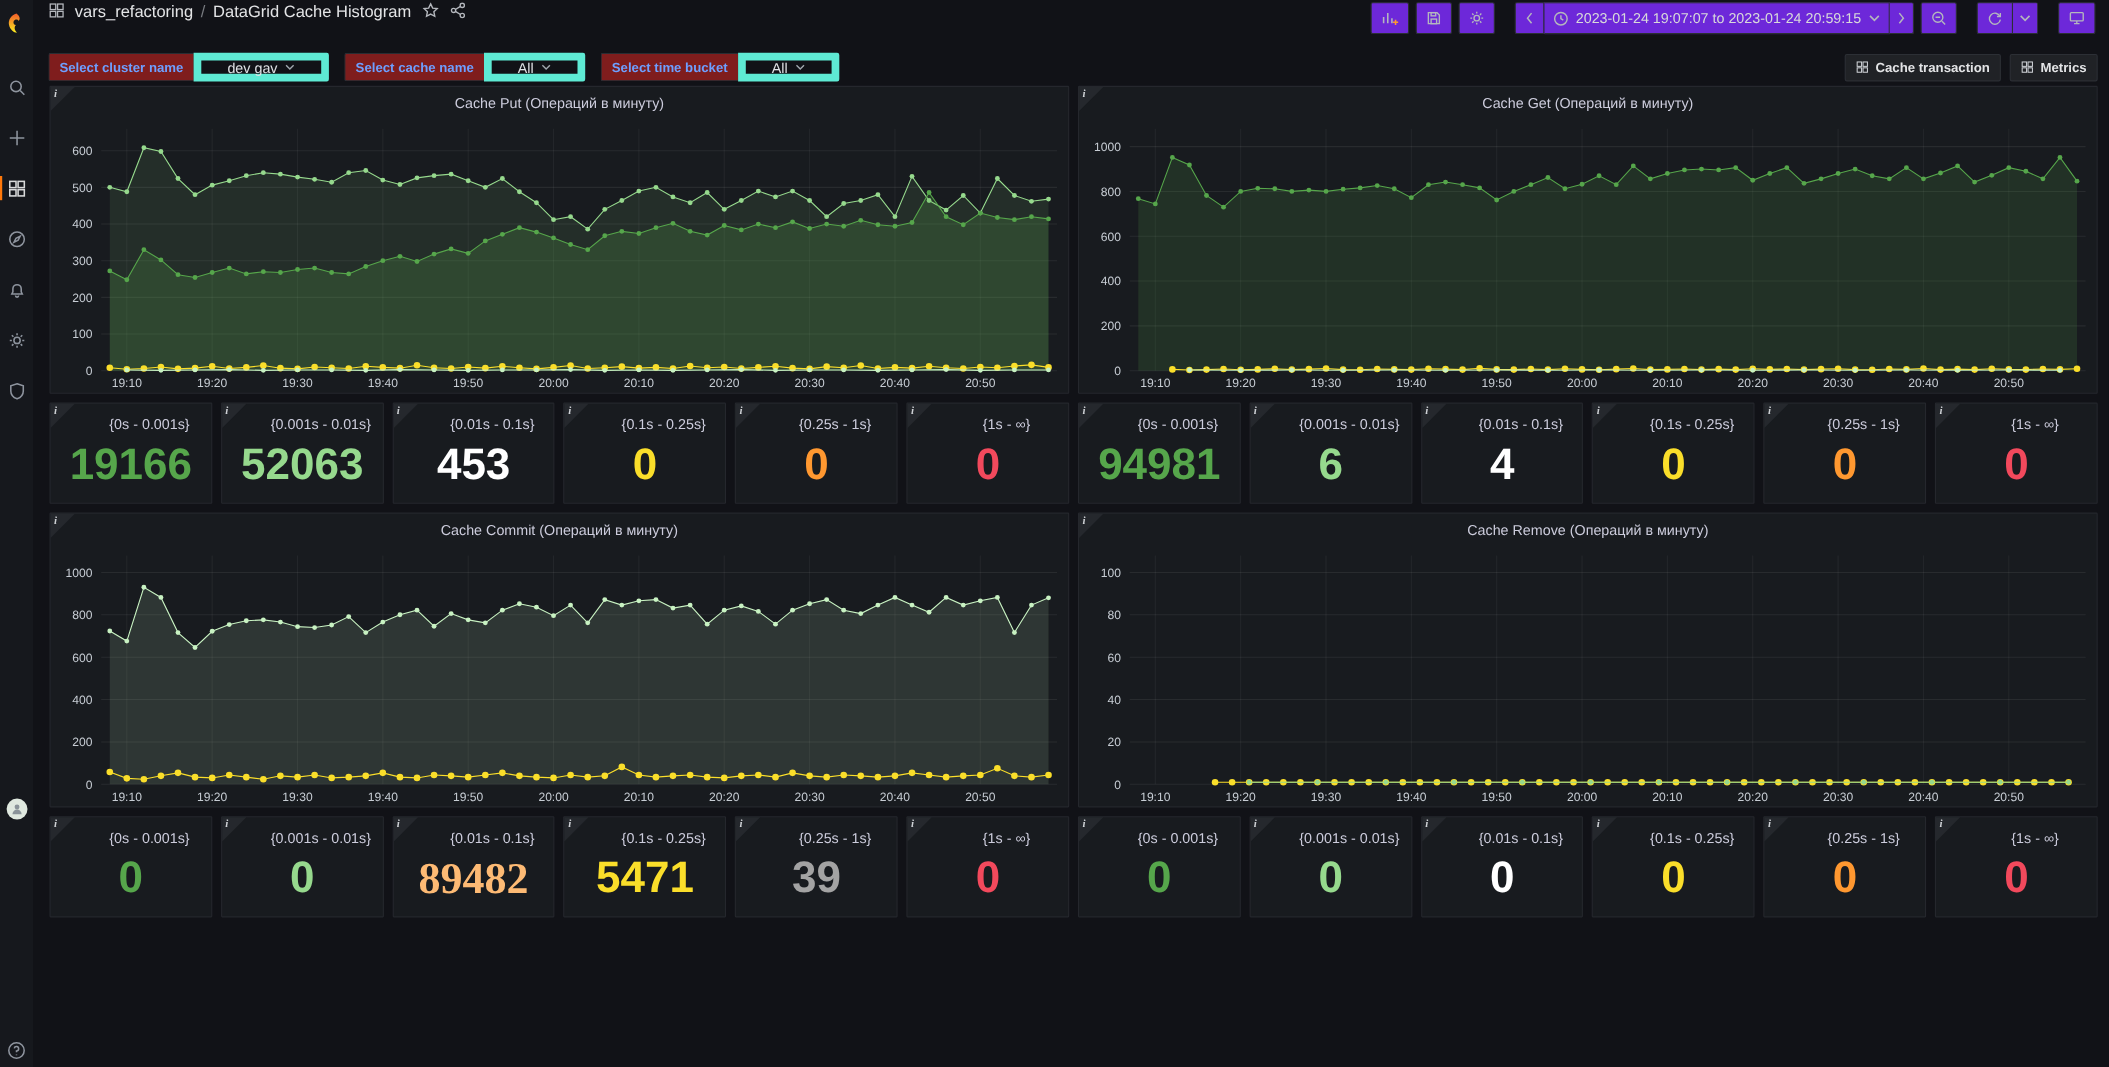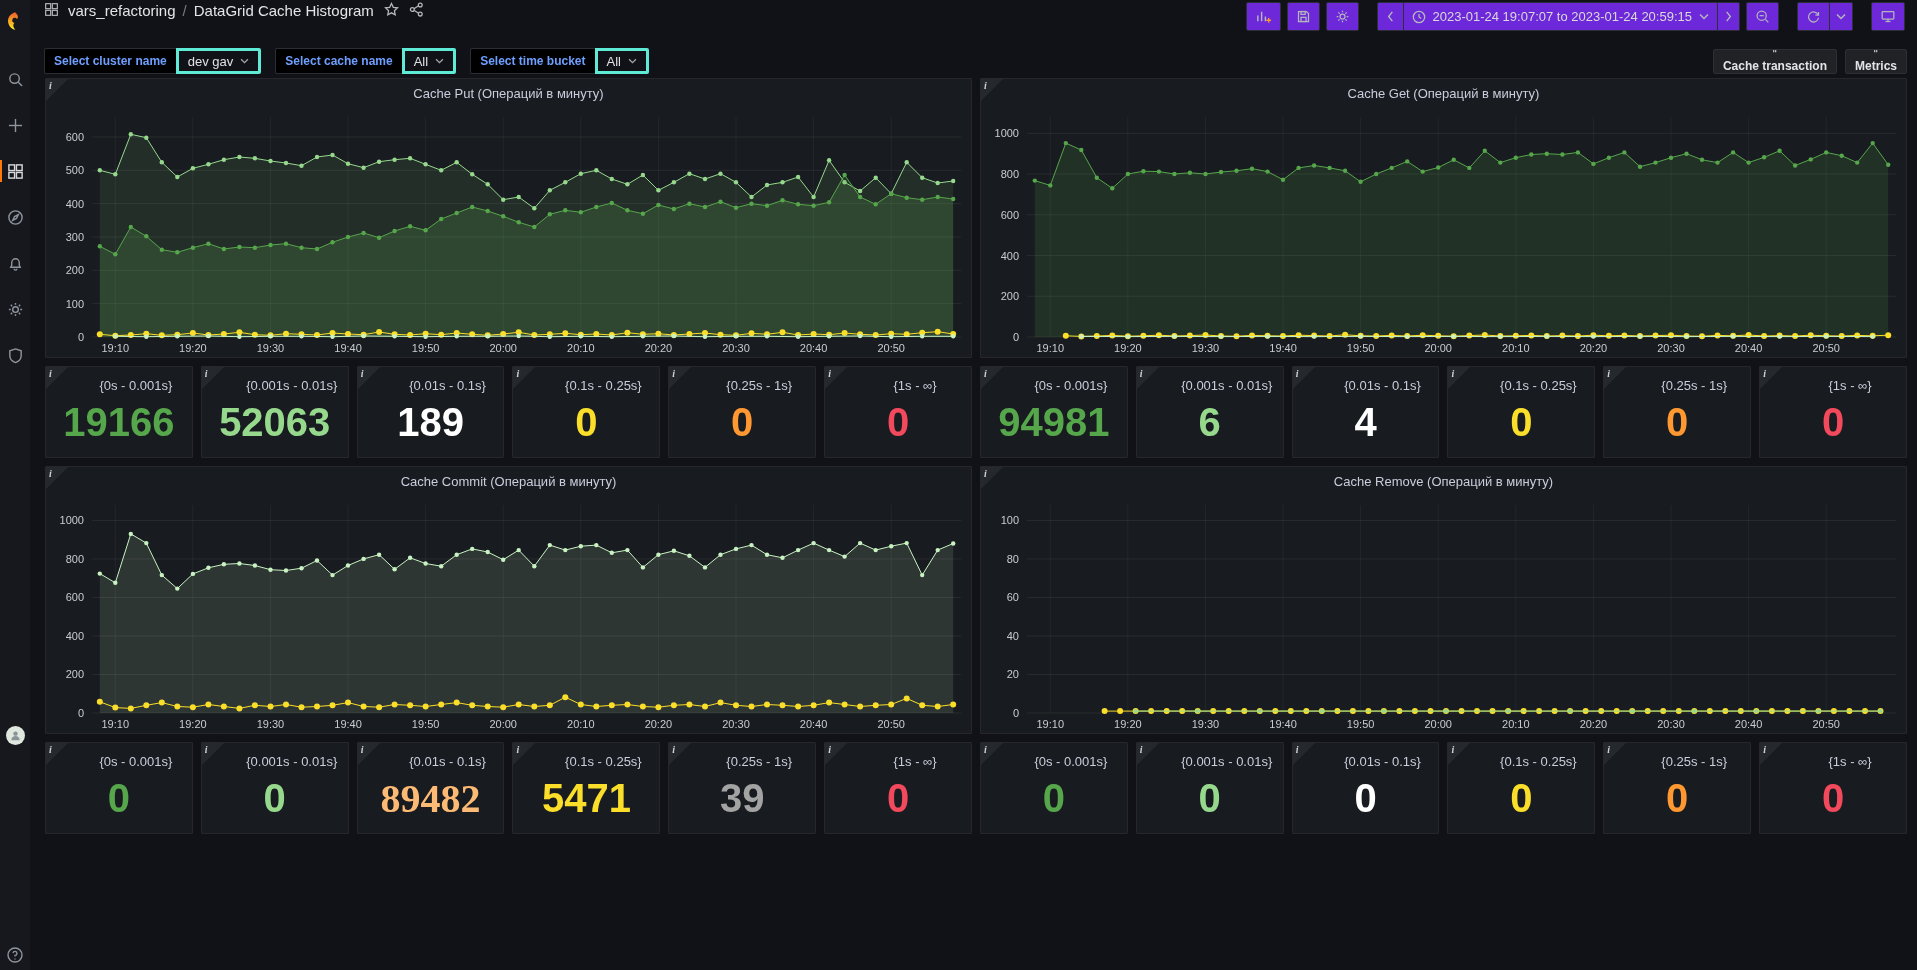--- a/index.html
+++ b/index.html
@@ -29,25 +29,25 @@
   .boxbtn svg { stroke:#b4b7bd; fill:none; stroke-width:1.5; }
   .timebtn { gap:7px; font-size:13px; white-space:nowrap; }
   .splitgroup { display:flex; }
   .splitgroup .boxbtn:first-child { border-radius:2px 0 0 2px; }
   .splitgroup .boxbtn:last-child { border-left:none; border-radius:0 2px 2px 0; padding:0 6px; }
   .gap12 { width:6px; }
 
   
   .submenu { position:absolute; left:30px; top:44px; width:1887px; height:34px; display:flex; align-items:center; padding:0 10px 0 14px; }
   .vargroup { display:flex; align-items:stretch; margin-right:14px; height:26px; }
-  .varlabel { display:flex; align-items:center; padding:0 9px; background:#000000; border:1px solid #2a2d33; border-right:none; color:#6e9fff; font-size:12px; font-weight:bold; border-radius:2px 0 0 2px; }
-  .varvalue { display:flex; align-items:center; gap:7px; padding:0 9px; background:#111217; border:3px solid #5eead4; color:#dfe1e5; font-size:13px; cursor:pointer; border-radius:0 2px 2px 0; }
+  .varlabel { display:flex; align-items:center; padding:0 9px; background:#7f1d1d; border:1px solid #2a2d33; border-right:none; color:#6e9fff; font-size:12px; font-weight:bold; border-radius:2px 0 0 2px; }
+  .varvalue { display:flex; align-items:center; gap:7px; padding:0 24px; background:#111217; border:7px solid #5eead4; color:#dfe1e5; font-size:13px; cursor:pointer; border-radius:0 2px 2px 0; }
   .varvalue svg { stroke:#9fa6ad; fill:none; stroke-width:1.5; }
   .sub-right { margin-left:auto; display:flex; gap:8px; }
-  .linkbtn { height:25px; display:flex; align-items:center; gap:6px; background:#202226; border:1px solid #2c2f35; border-radius:2px; padding:0 9px; font-size:12px; font-weight:bold; color:#e3e4e6; cursor:pointer;flex-direction:column; }
+  .linkbtn { height:25px; display:flex; align-items:center; gap:6px; background:#202226; border:1px solid #2c2f35; border-radius:2px; padding:0 9px; font-size:12px; font-weight:bold; color:#e3e4e6; cursor:pointer; }
   .linkbtn svg { stroke:#d0d3d8; fill:none; stroke-width:1.4; }
 
   
   .dash { position:absolute; left:30px; top:78px; width:1877px; padding-left:15px; display:grid; grid-template-columns:1fr 1fr; grid-template-rows:280px 92px 268px 92px; gap:8px; }
   .panel { background:#181b1f; border:1px solid #25272d; position:relative; border-radius:1px; }
   .corner { position:absolute; top:0; left:0; width:0; height:0; border-top:22px solid #25282d; border-right:22px solid transparent; cursor:pointer; z-index:3; }
   .corner span { position:absolute; top:-21px; left:3px; font-size:10px; font-weight:bold; font-style:italic; color:#cfd2d6; font-family:"Liberation Serif", serif; }
   .panel-title { height:28px; display:flex; align-items:center; justify-content:center; font-size:13px; color:#ccccdc; cursor:pointer; }
   .chart-body { position:absolute; left:0; right:0; top:28px; bottom:0; cursor:crosshair; }
 
@@ -726,21 +726,21 @@
           <span>i</span>
         </div>
       <div class="stat-title">{0.001s - 0.01s}</div>
       <div class="stat-value" style="color: rgb(150, 217, 141);">52063</div>
     </section>
     <section class="panel stat">
       <div class="corner">
           <span>i</span>
         </div>
       <div class="stat-title">{0.01s - 0.1s}</div>
-      <div class="stat-value" style="color: rgb(255, 255, 255);">189</div>
+      <div class="stat-value" style="color: rgb(255, 255, 255);">453</div>
     </section>
     <section class="panel stat">
       <div class="corner">
           <span>i</span>
         </div>
       <div class="stat-title">{0.1s - 0.25s}</div>
       <div class="stat-value" style="color: rgb(250, 222, 42);">0</div>
     </section>
     <section class="panel stat">
       <div class="corner">

